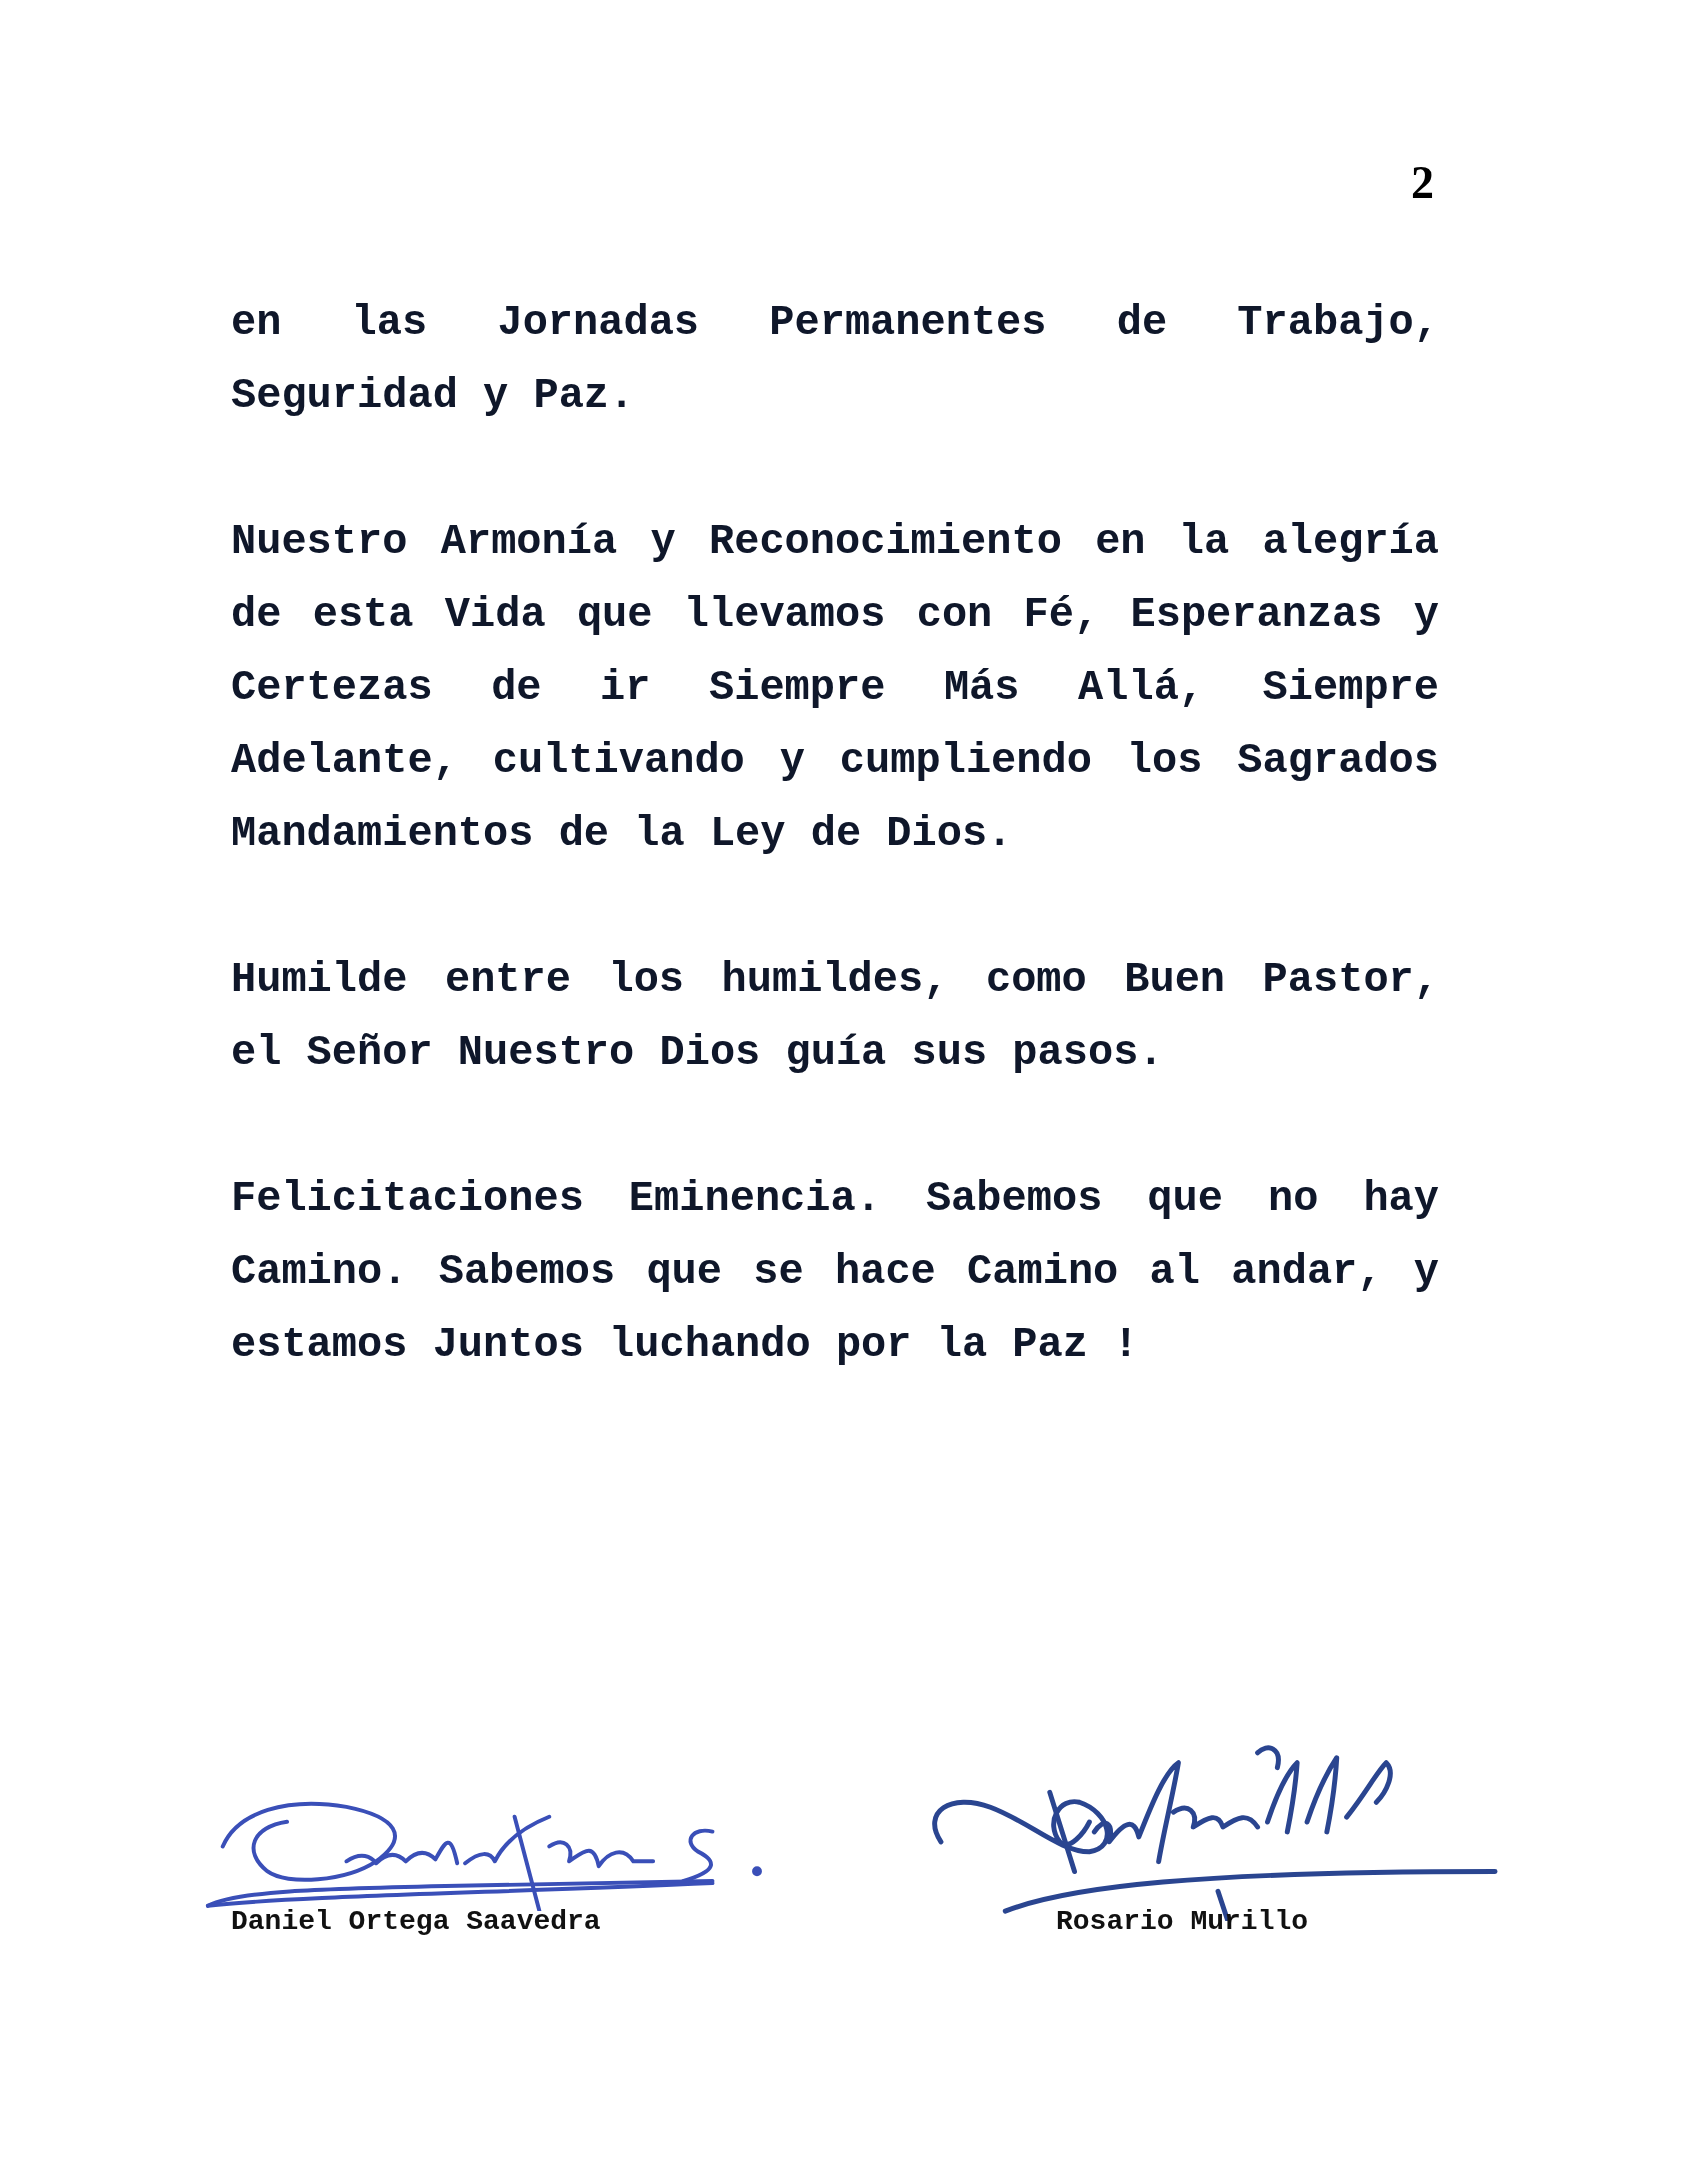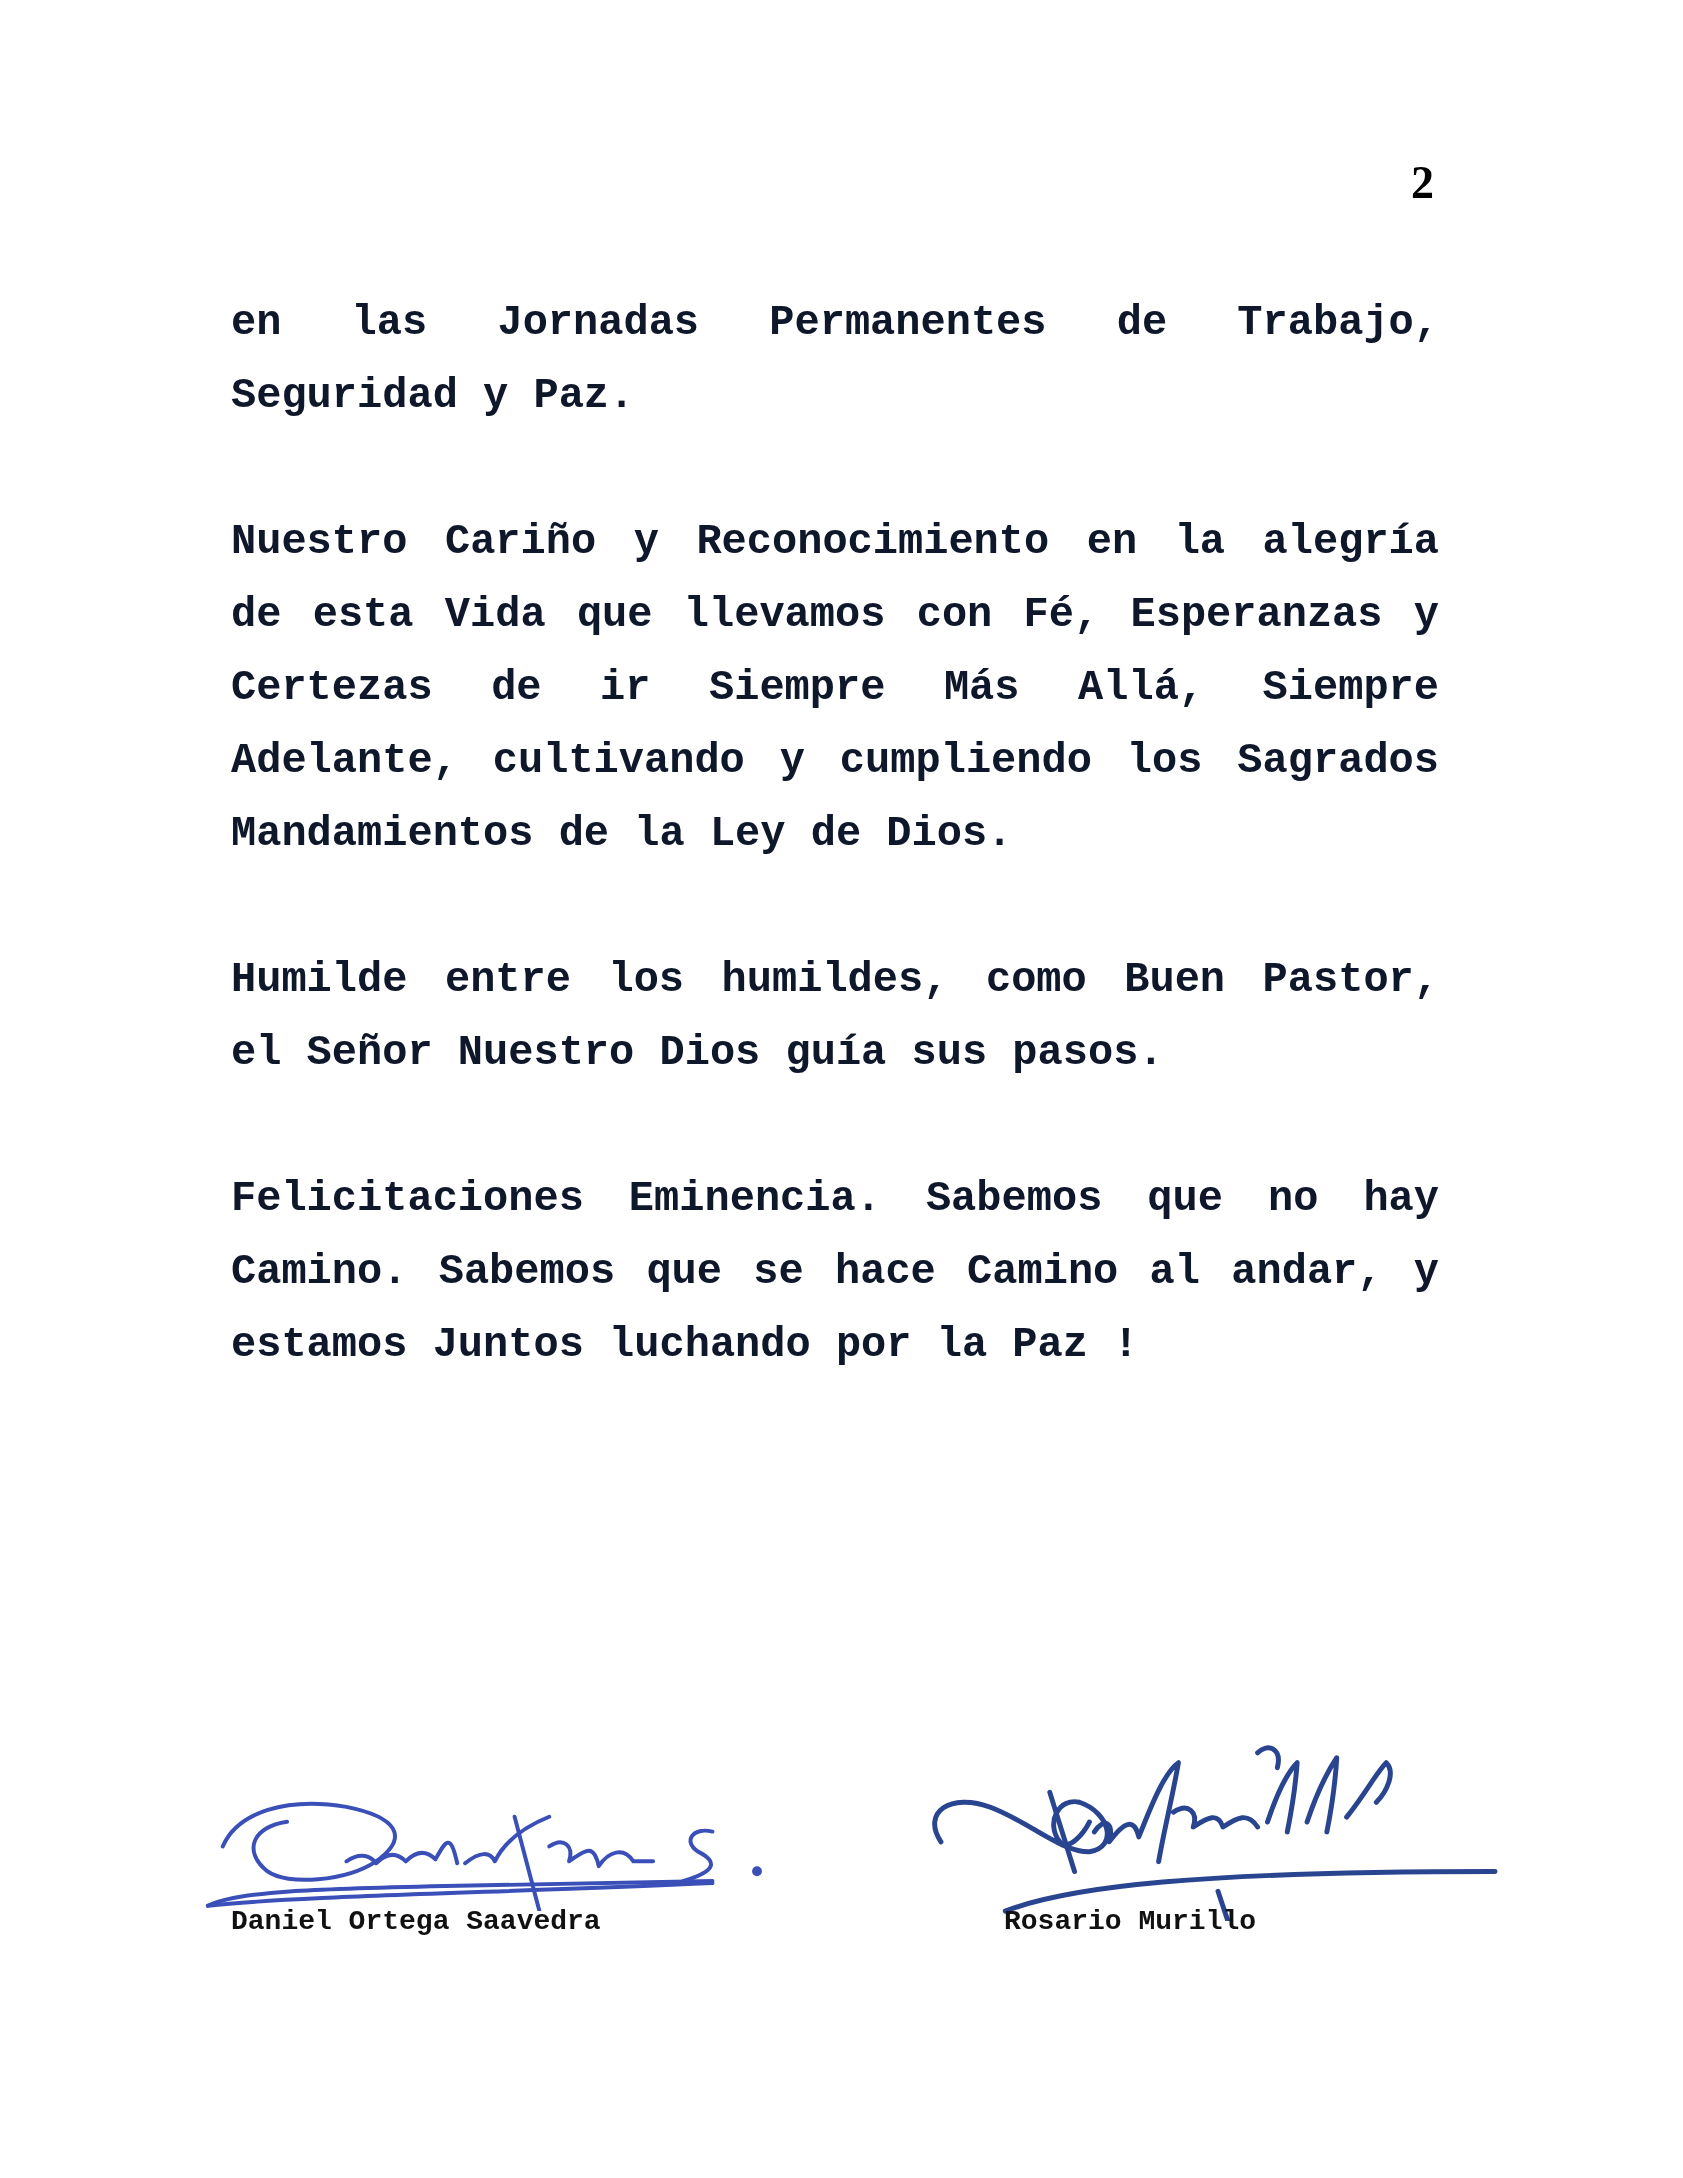--- a/index.html
+++ b/index.html
@@ -22,21 +22,21 @@
   }
   .sig-svg { position: absolute; }
 </style>
 </head>
 <body>
 
 <div class="page-number">2</div>
 
 <div class="body-text" style="top:287px;">
   <p class="para" style="margin-bottom:73px;">en las Jornadas Permanentes de Trabajo, Seguridad y Paz.</p>
-  <p class="para" style="margin-bottom:73px;">Nuestro Cariño y Reconocimiento en la alegría de esta Vida que llevamos con Fé, Esperanzas y Certezas de ir Siempre Más Allá, Siempre Adelante, cultivando y cumpliendo los Sagrados Mandamientos de la Ley de Dios.</p>
+  <p class="para" style="margin-bottom:73px;">Nuestro Armonía y Reconocimiento en la alegría de esta Vida que llevamos con Fé, Esperanzas y Certezas de ir Siempre Más Allá, Siempre Adelante, cultivando y cumpliendo los Sagrados Mandamientos de la Ley de Dios.</p>
   <p class="para" style="margin-bottom:73px;">Humilde entre los humildes, como Buen Pastor, el Señor Nuestro Dios guía sus pasos.</p>
   <p class="para">Felicitaciones Eminencia. Sabemos que no hay Camino. Sabemos que se hace Camino al andar, y estamos Juntos luchando por la Paz !</p>
 </div>
 
 <svg class="sig-svg" style="left:198px; top:1772px;" width="653" height="139" viewBox="0 0 660 140">
   <g fill="none" stroke="#3a4fb8" stroke-width="4" stroke-linecap="round" stroke-linejoin="round">
     <path d="M 25 75 C 40 40, 90 25, 150 35 C 200 45, 215 65, 180 90 C 150 110, 90 115, 70 100 C 45 80, 55 55, 90 50"></path>
     <path d="M 150 90 C 165 80, 175 85, 180 92 C 190 82, 200 80, 210 90 C 220 80, 230 78, 240 88 C 250 70, 255 60, 262 92"></path>
     <path d="M 270 92 C 285 80, 295 80, 300 90 C 310 70, 330 55, 355 45"></path>
     <path d="M 320 45 L 345 140"></path>
@@ -57,14 +57,14 @@
     <path d="M 350 90 C 360 60, 370 40, 380 30 C 378 60, 372 90, 370 100"></path>
     <path d="M 390 90 C 400 60, 410 40, 420 25 C 418 60, 412 90, 410 100"></path>
     <path d="M 430 85 C 450 60, 460 40, 470 30 C 480 40, 470 60, 460 70"></path>
     <path d="M 340 20 C 350 10, 365 15, 360 35"></path>
     <path d="M 85 180 C 150 155, 280 140, 580 140"></path>
     <path d="M 300 160 L 310 190"></path>
   </g>
 </svg>
 
 <div class="sig-name" style="left:231px;">Daniel Ortega Saavedra</div>
-<div class="sig-name" style="left:1004px;">Rosario Murillo</div>
+<div class="sig-name" style="left:1056px;">Rosario Murillo</div>
 
 
 </body></html>

